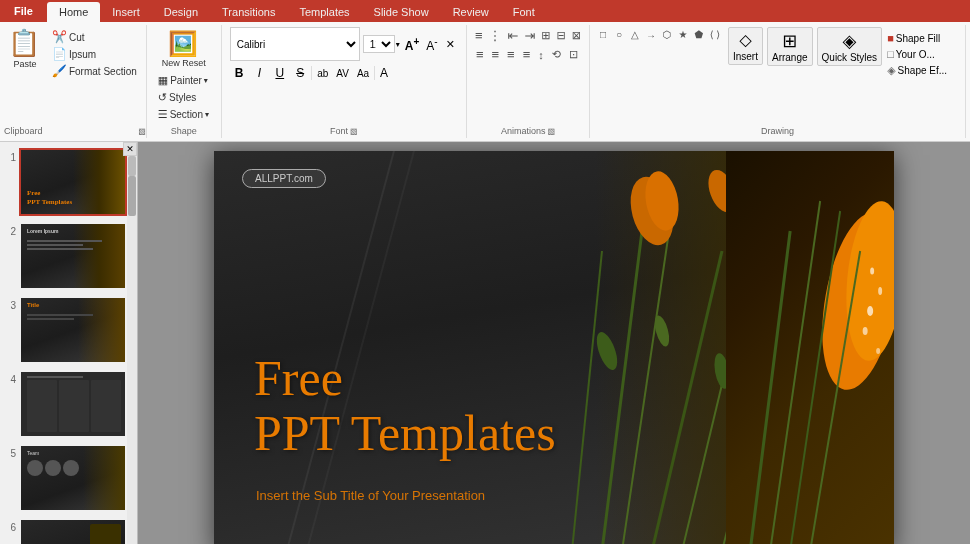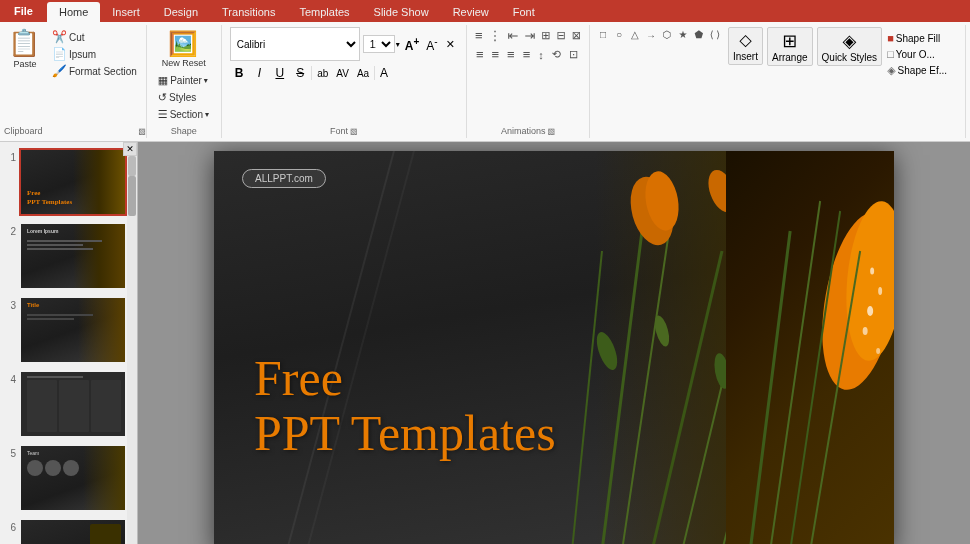--- a/index.html
+++ b/index.html
@@ -176,20 +176,23 @@
               <span style="font-size:11px; color:#666;">□</span>
               <span>Your O...</span>
             </div>
             <div style="display:flex; align-items:center; gap:2px; cursor:pointer; padding:1px 3px; border-radius:2px;">
               <span style="font-size:11px; color:#666;">◈</span>
               <span>Shape Ef...</span>
             </div>
           </div>
         </div>
       </div>
+      <div style="position:absolute; bottom:2px; left:0; right:0; text-align:center; font-size:9px; color:#666;">
+        <span>Drawing</span>
+      </div>
     </div>
 
   </div>
 </div>
 
 <div style="display:flex; height:418px; background:#939393;">
 
   <div style="width:138px; background:#f0f0f0; border-right:1px solid #bbb; overflow:hidden; position:relative; display:flex; flex-direction:column;">
 
     <div style="position:absolute; top:0; right:0; z-index:10;">
@@ -360,17 +363,20 @@
 
       <div style="position:absolute; top:18px; left:28px; border:1px solid #aaa; border-radius:14px; padding:3px 12px; color:#ccc; font-size:10px; background:rgba(255,255,255,0.08);">
         <span>ALLPPT.com</span>
       </div>
 
       <div style="position:absolute; bottom:90px; left:40px; color:#e87b00; font-size:50px; font-weight:400; font-family:Georgia,serif; line-height:1.1; text-shadow: 1px 1px 4px rgba(0,0,0,0.5);">
         <div>Free</div>
         <div>PPT Templates</div>
       </div>
 
+      <div style="position:absolute; bottom:48px; left:42px; color:#e87b00; font-size:13px; opacity:0.9;">
+        <span>Insert the Sub Title of Your Presentation</span>
+      </div>
 
     </div>
   </div>
 
 </div>
 
 </body></html>

